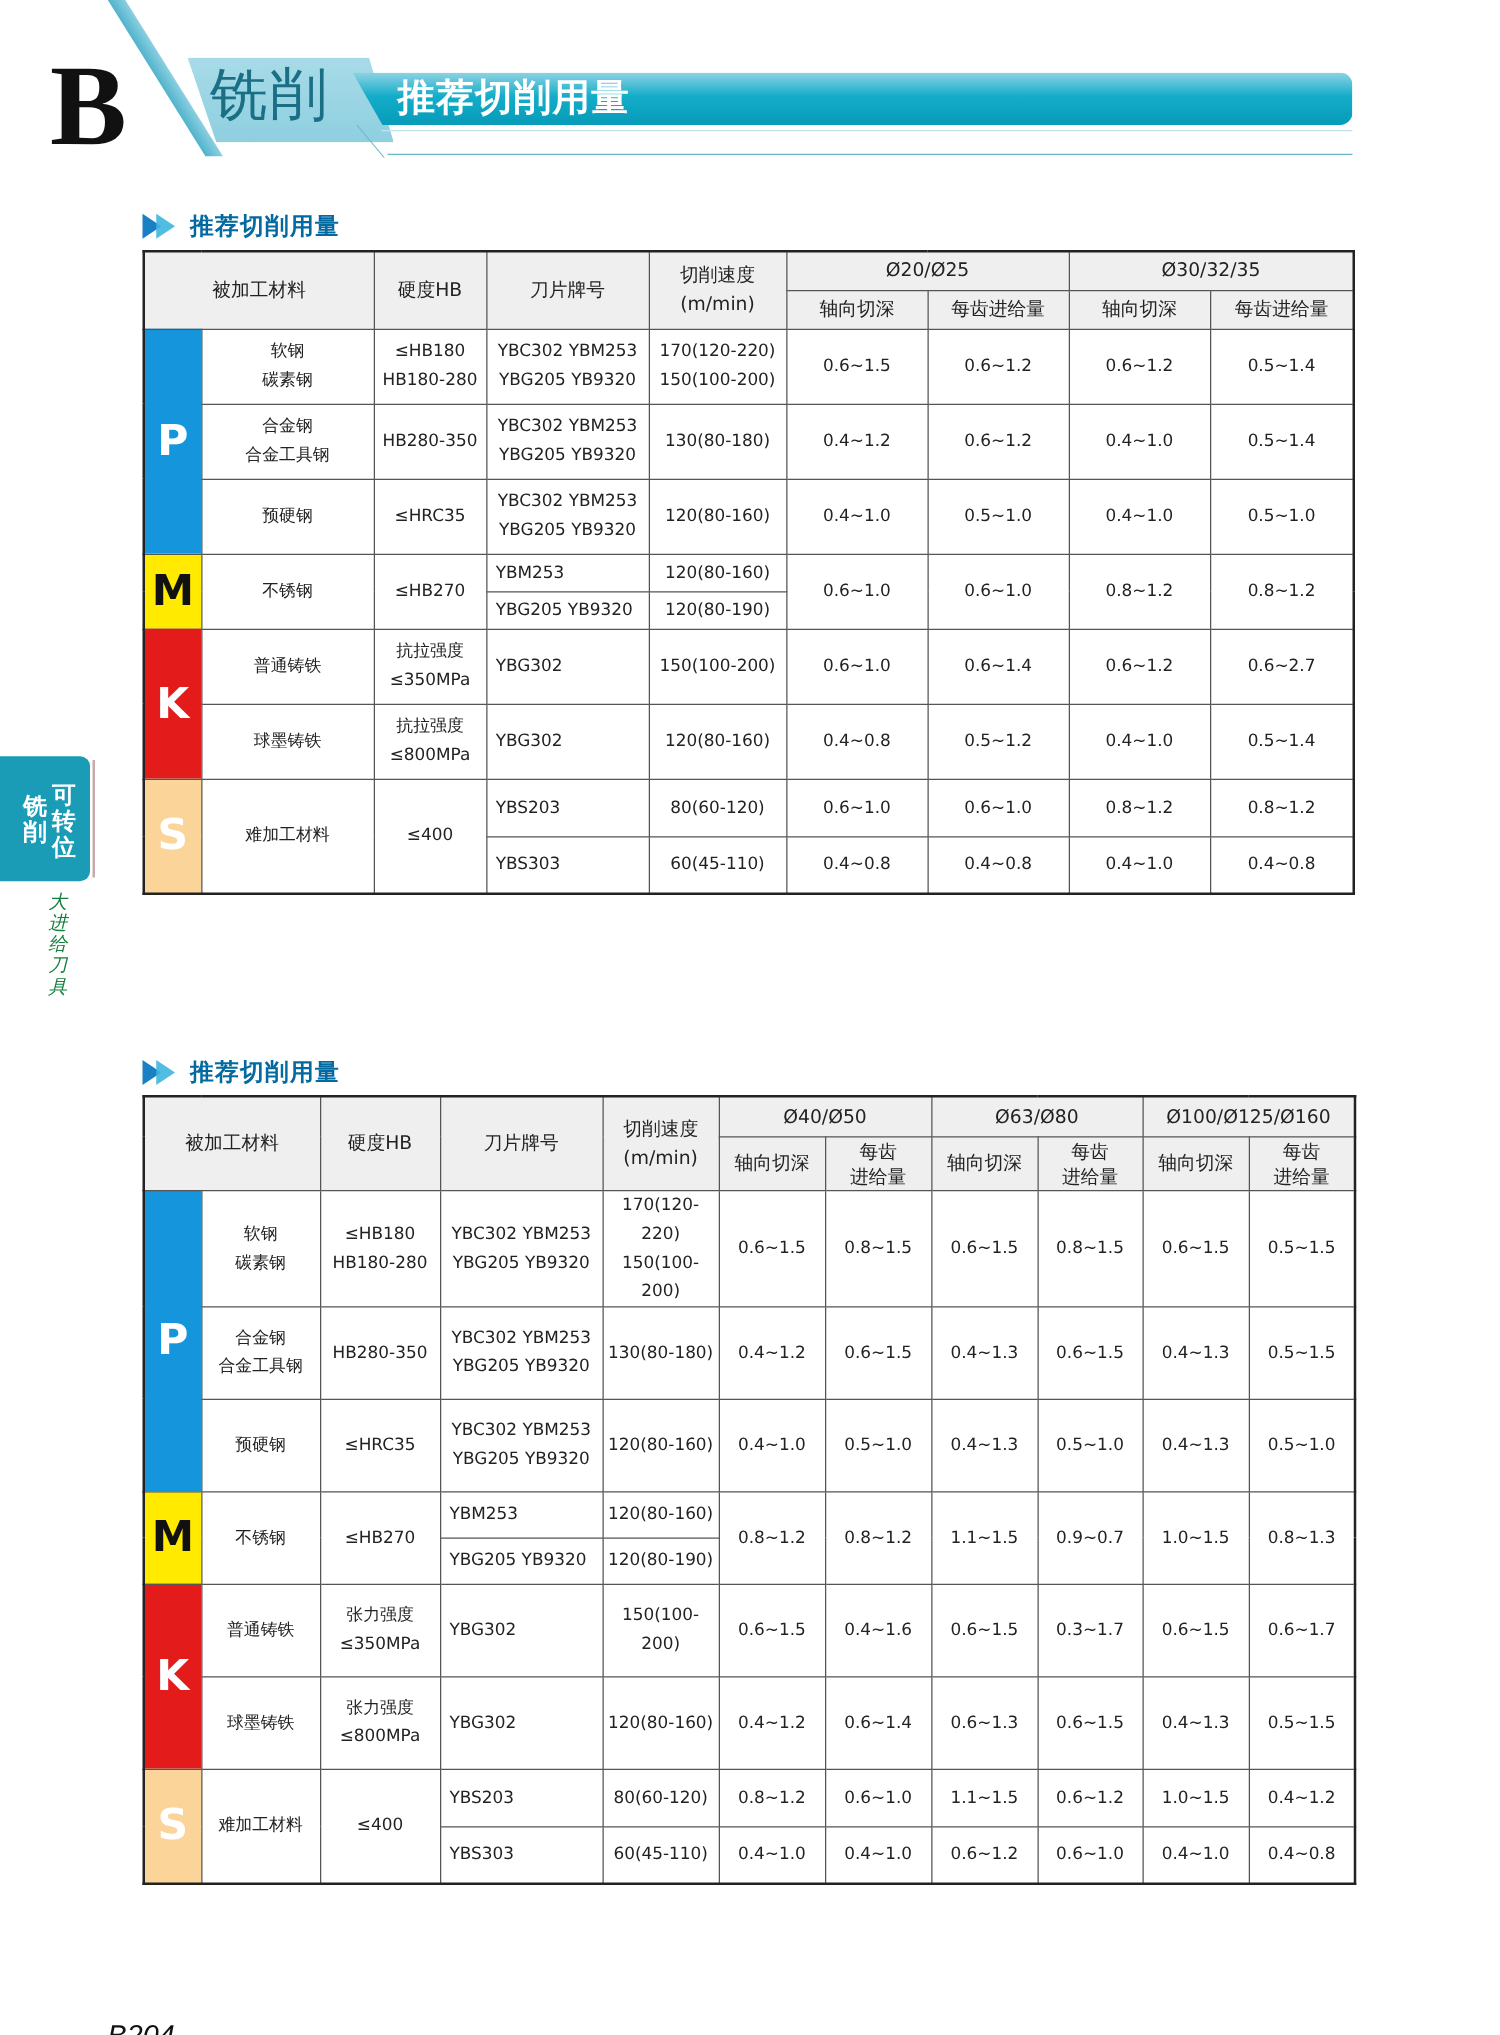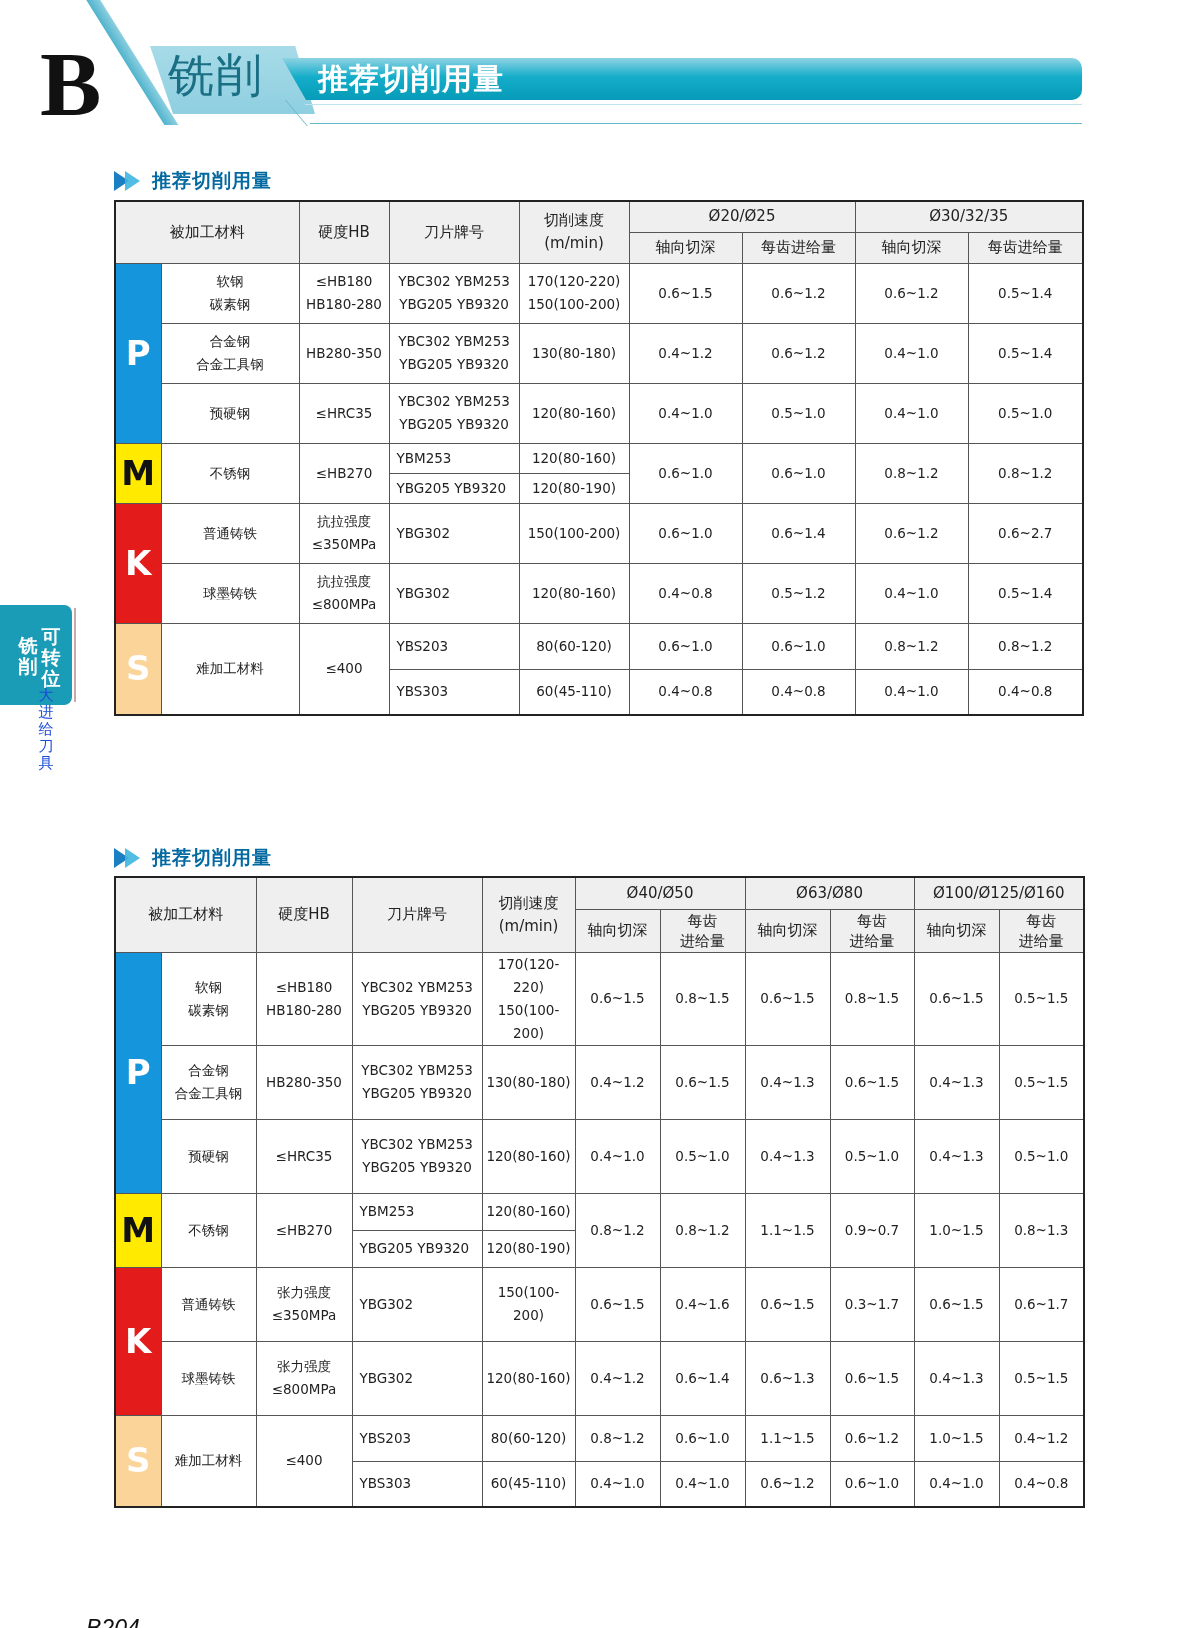--- a/index.html
+++ b/index.html
@@ -15,21 +15,21 @@
   .hdr-line1 { position: absolute; left: 305px; top: 104px; width: 777px; height: 1px; background: #bfe3ec; }
   .hdr-line2 { position: absolute; left: 310px; top: 123px; width: 772px; height: 1px; background: #69b8c9; }
   .hdr-diag { position: absolute; left: 285px; top: 100px; width: 1px; height: 26px; background: #69b8c9; transform: skewX(40deg); transform-origin: top left; }
 
   
   .side-tab { position: absolute; left: 0; top: 605px; width: 72px; height: 100px; background: #1a9bb6; border-radius: 0 8px 8px 0; }
   .side-tab-line { position: absolute; left: 74px; top: 608px; width: 2px; height: 94px; background: #c9a9a9; }
   .side-col { position: absolute; width: 22px; font-size: 19px; font-weight: bold; color: #fff; line-height: 21px; text-align: center; word-break: break-all; }
   .side-col.c1 { left: 17px; top: 635px; }
   .side-col.c2 { left: 40px; top: 626px; }
-  .side-sub { position: absolute; left: 37px; top: 687px; width: 18px; font-size: 15px; line-height: 17px; color: #1d4ed8; word-break: break-all; text-align: center; }
+  .side-sub { position: absolute; left: 37px; top: 713px; width: 18px; font-size: 15px; line-height: 17px; color: #15803d; word-break: break-all; text-align: center; font-style: italic; }
 
   
   .sec-title { position: absolute; left: 114px; height: 26px; display: flex; align-items: center; }
   .sec-title .arrow { width: 30px; height: 20px; position: relative; margin-right: 8px; }
   .sec-title .arrow::before { content: ""; position: absolute; left: 0; top: 0; border-left: 15px solid #1b7fc4; border-top: 10px solid transparent; border-bottom: 10px solid transparent; }
   .sec-title .arrow::after { content: ""; position: absolute; left: 11px; top: 0; border-left: 15px solid #3fb6e0; border-top: 10px solid transparent; border-bottom: 10px solid transparent; opacity: .9; }
   .sec-title .txt { font-size: 19px; font-weight: bold; color: #0369a1; letter-spacing: 1px; }
 
   
   table.cut { position: absolute; left: 114px; width: 968px; border-collapse: collapse; table-layout: fixed; border: 2px solid #222; font-size: 13.5px; }

